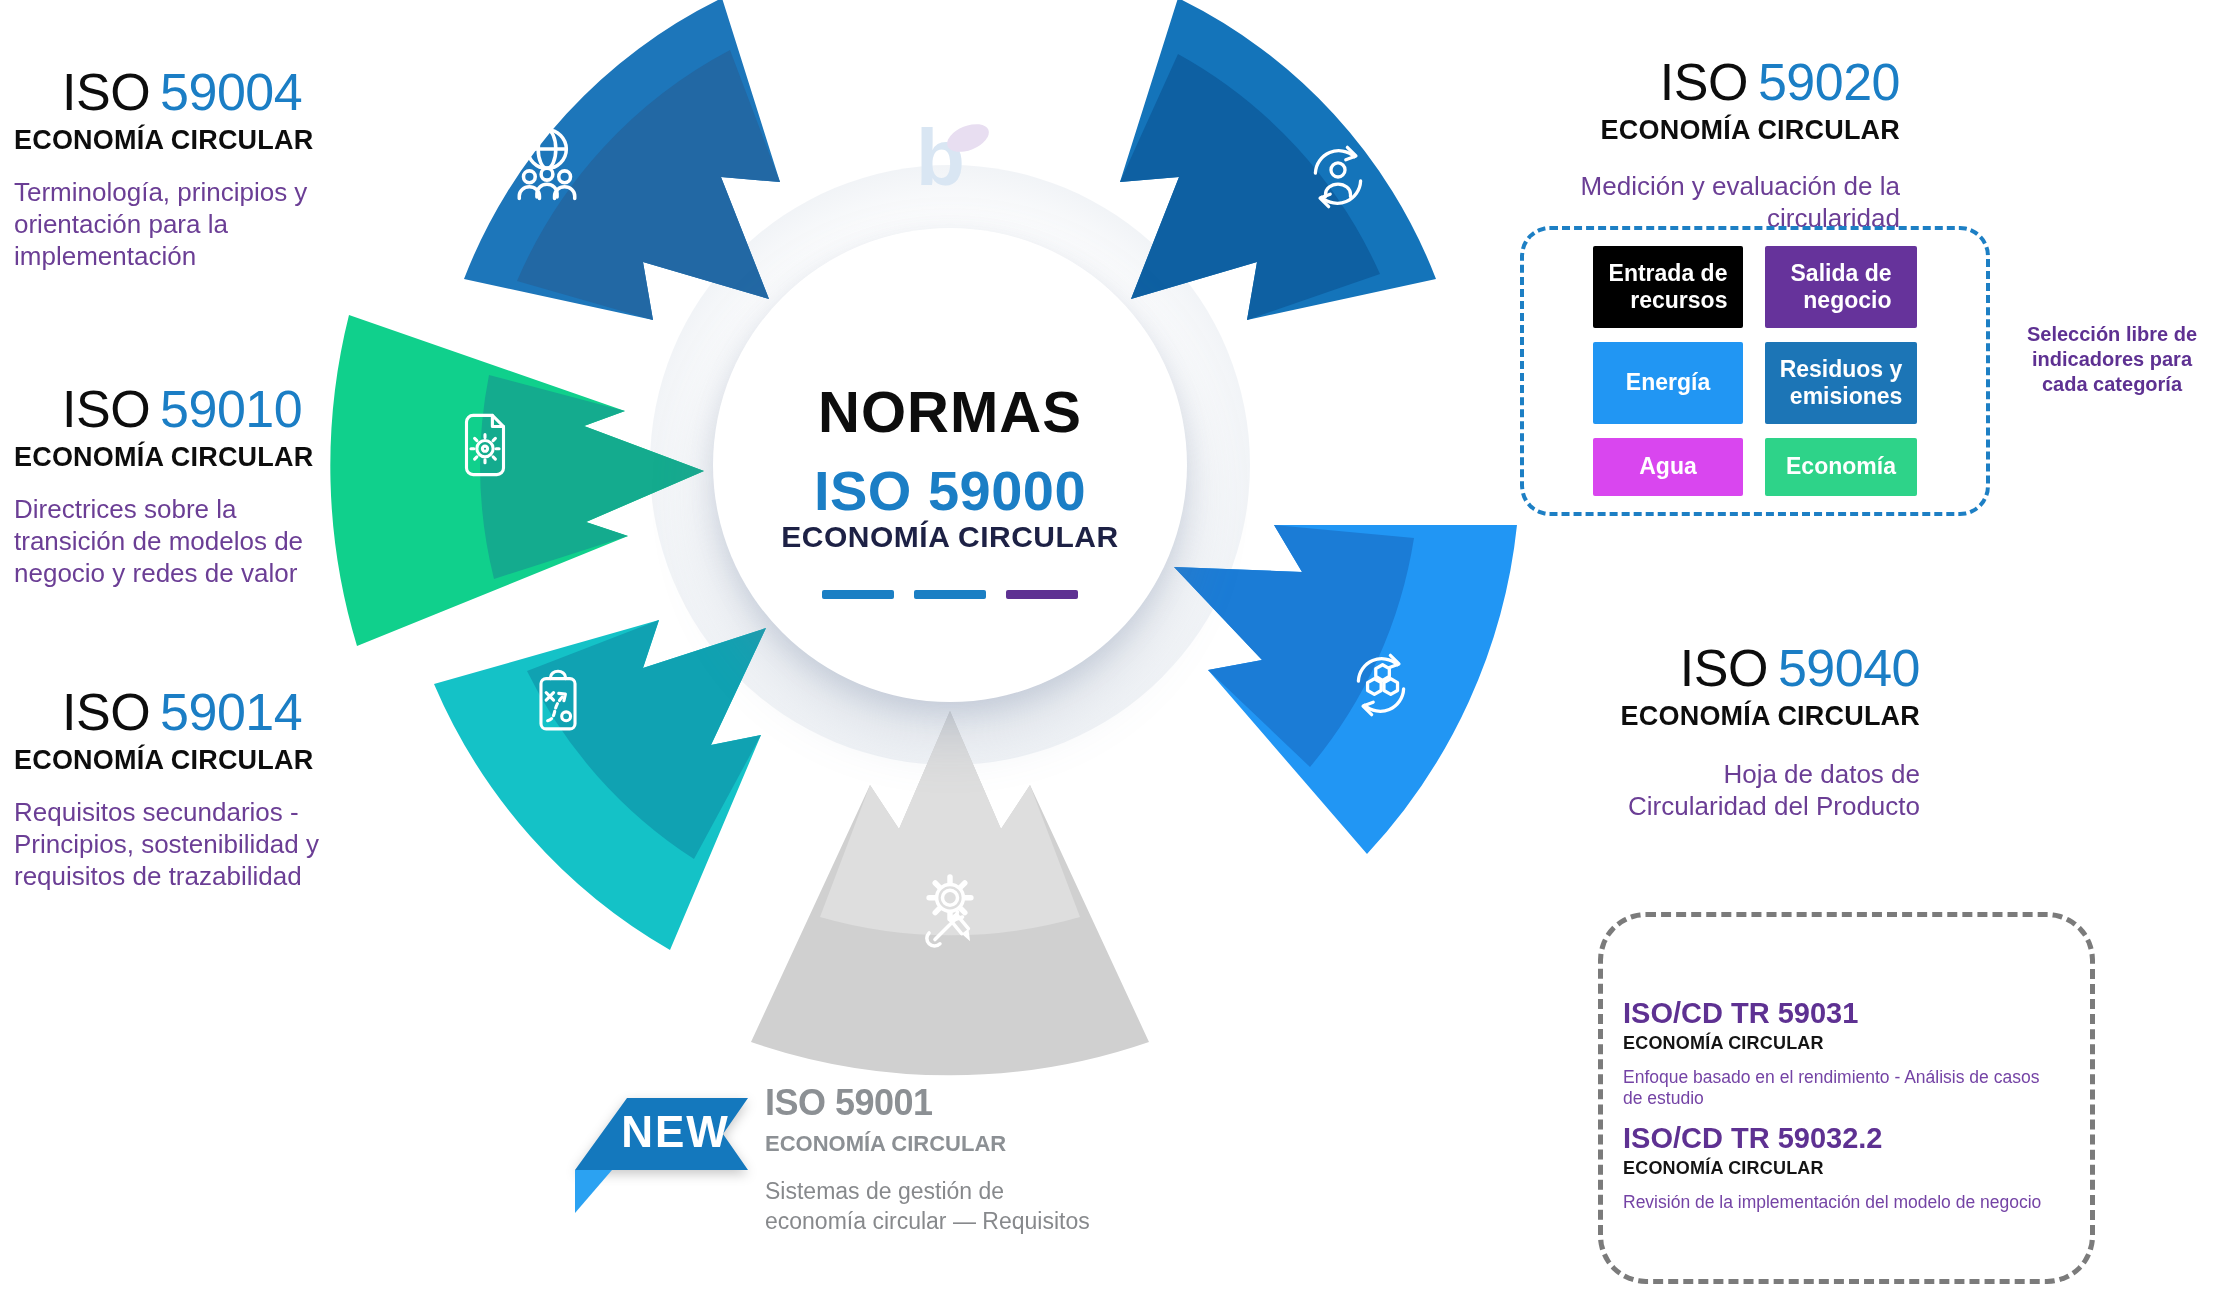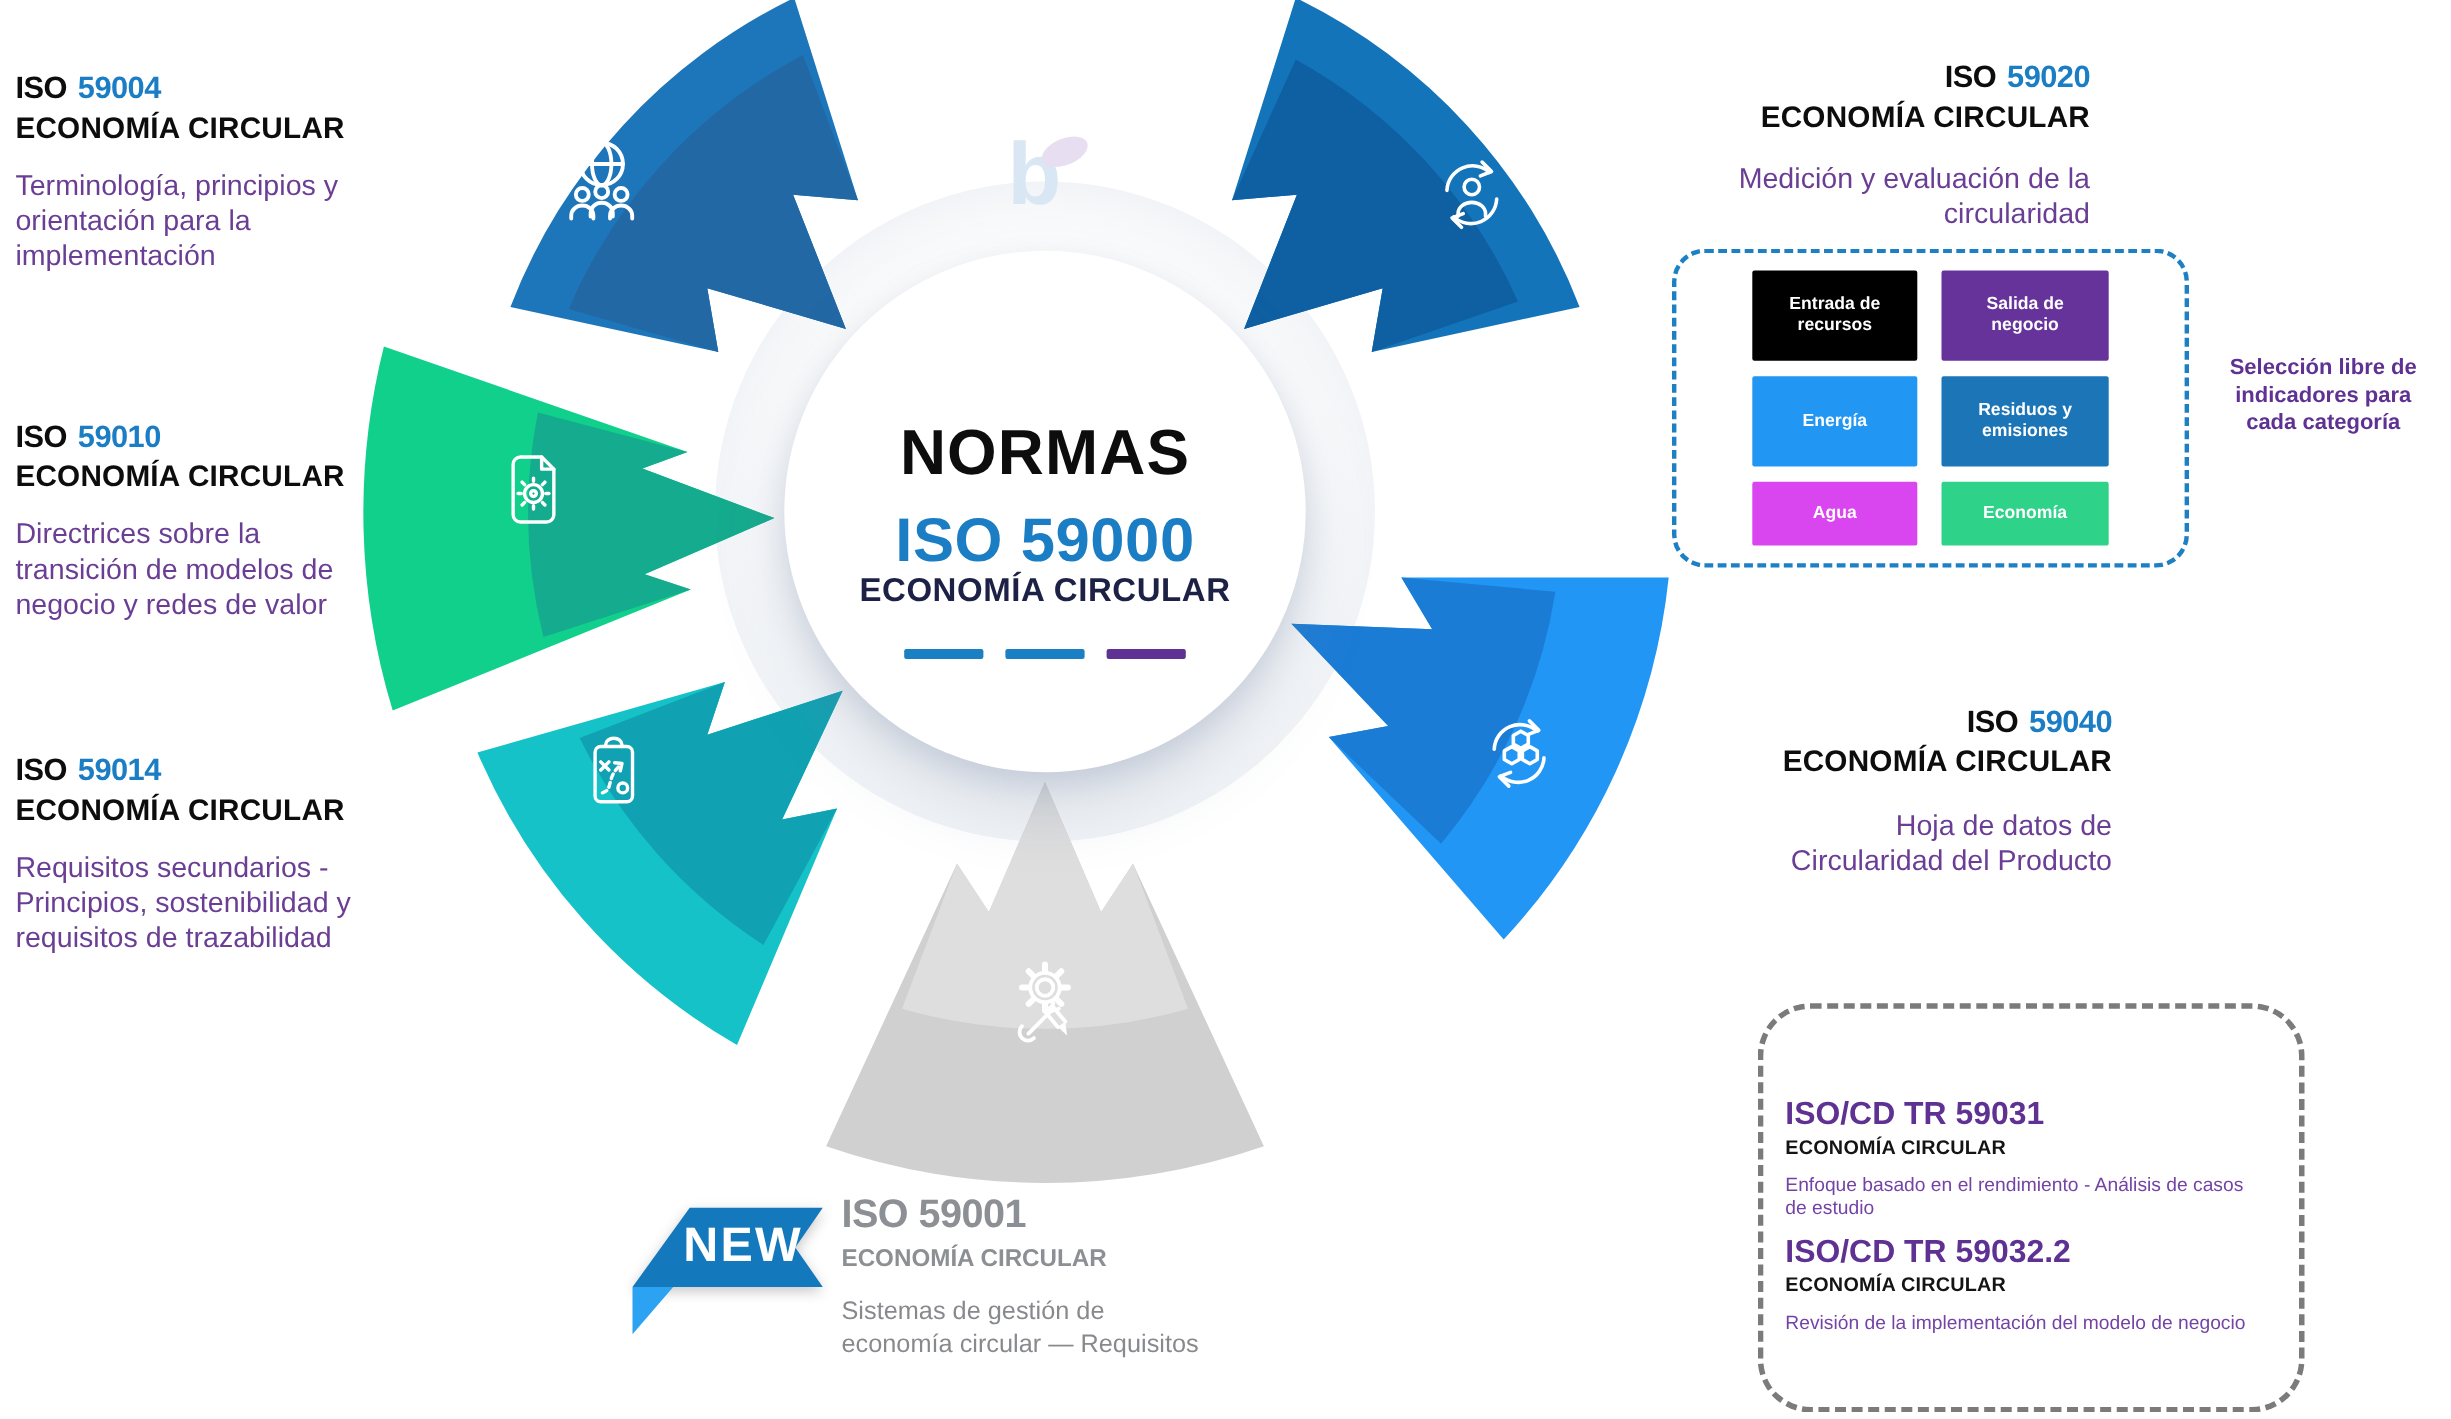--- a/index.html
+++ b/index.html
@@ -14,31 +14,31 @@
   #center-circle{left:713px;top:228px;width:474px;height:474px;border-radius:50%;background:#fff;
     box-shadow:0 30px 60px rgba(110,130,160,.30),0 10px 25px rgba(110,130,160,.18);}
   #center-text{left:713px;top:228px;width:474px;height:474px;text-align:center;}
   .center-kicker{position:absolute;top:150px;width:100%;font-size:58px;font-weight:bold;letter-spacing:1px;color:#0d0d0d;}
   .center-code{position:absolute;top:230px;width:100%;font-size:56px;font-weight:bold;color:#1b7ec5;letter-spacing:0.5px;}
   .center-cat{position:absolute;top:292px;width:100%;font-size:30px;font-weight:bold;color:#1d2145;letter-spacing:0.5px;}
   .center-dashes{position:absolute;top:362px;left:109px;display:flex;gap:20px;}
   .center-dashes span{display:block;width:72px;height:9px;border-radius:2px;}
   
   .std{line-height:1;}
-  .std-title{font-size:28px;font-weight:bold;letter-spacing:-0.5px;color:#0d0d0d;}
+  .std-title{font-size:52px;font-weight:normal;letter-spacing:-0.5px;color:#0d0d0d;margin-left:48px;}
   .std-title .num{color:#1b7ec5;margin-left:10px;}
   .std-cat{font-size:27px;font-weight:bold;color:#0d0d0d;margin-top:9px;letter-spacing:0.2px;}
   .std-desc{font-size:26px;color:#6b3e95;margin-top:22px;line-height:1.24;white-space:pre-line;}
   .align-r{text-align:right;}
   
   #indicator-box{left:1520px;top:226px;width:470px;height:290px;border:4px dashed #1d7fc4;border-radius:30px;
     box-sizing:border-box;display:grid;grid-template-columns:150px 152px;grid-template-rows:82px 82px 58px;
     column-gap:22px;row-gap:14px;justify-content:center;align-content:center;}
-  .chip{display:flex;align-items:center;justify-content:center;text-align:center;color:#fff;
-    font-size:16px;font-weight:bold;line-height:1.18;white-space:pre-line;border-radius:2px;}
+  .chip{display:flex;align-items:center;justify-content:center;text-align:right;color:#fff;
+    font-size:23px;font-weight:bold;line-height:1.18;white-space:pre-line;border-radius:2px;}
   #indicator-note{left:2006px;top:322px;width:212px;text-align:center;font-size:20px;font-weight:bold;
     color:#5e3192;line-height:1.25;white-space:pre-line;}
   
   #draft-box{left:1598px;top:912px;width:497px;height:372px;border:5px dashed #7b7b7b;border-radius:48px;box-sizing:border-box;}
   .draft-item{position:absolute;right:36px;left:20px;text-align:left;}
   .draft-code{font-size:29px;font-weight:bold;color:#5e3192;}
   .draft-cat{font-size:18px;font-weight:bold;color:#141414;margin-top:3px;letter-spacing:0.2px;}
   .draft-desc{font-size:17.5px;color:#7443a5;margin-top:13px;}
   
   #new-text{left:598px;top:1107px;width:155px;text-align:center;font-size:44px;font-weight:bold;color:#fff;letter-spacing:2px;}

